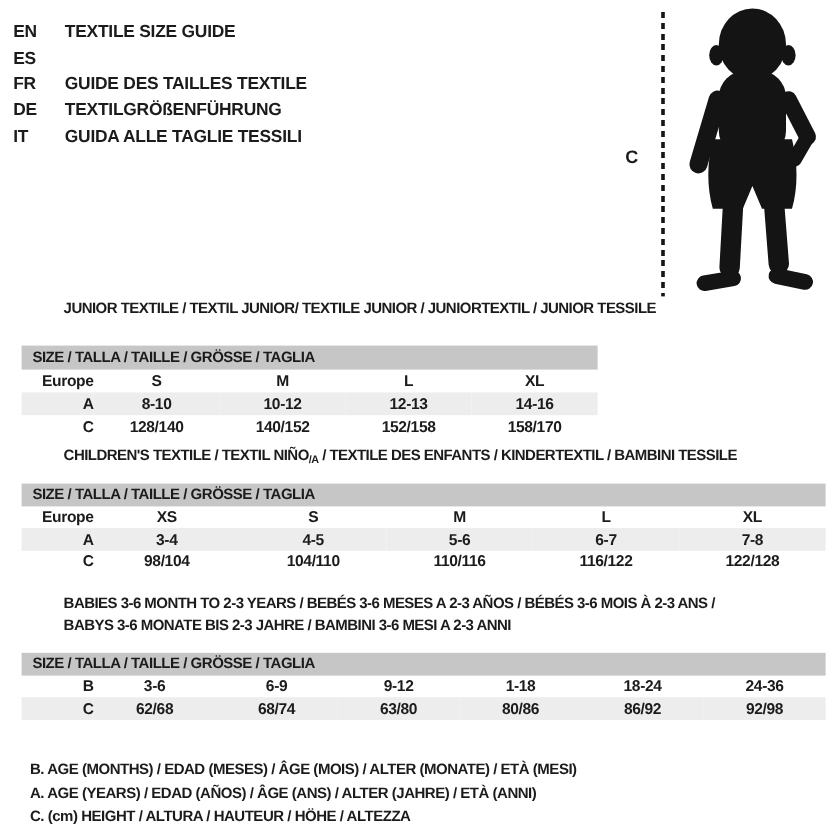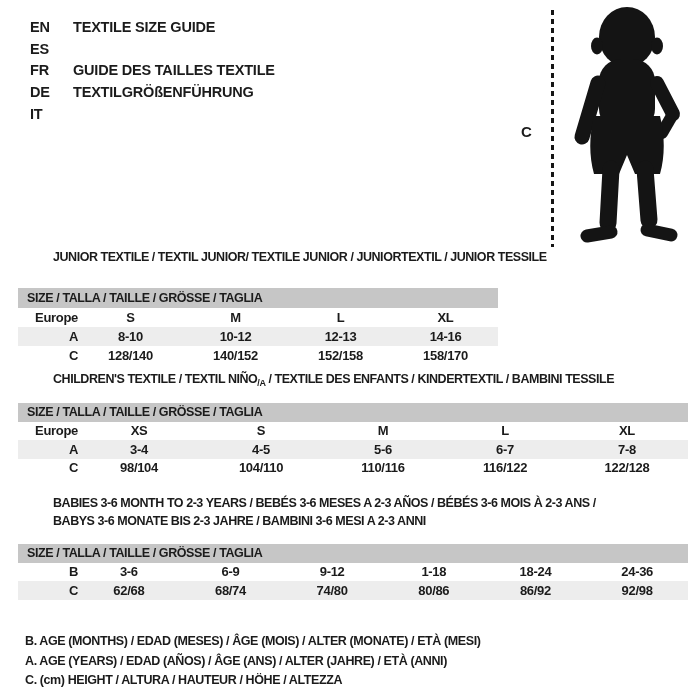--- a/index.html
+++ b/index.html
@@ -2,21 +2,21 @@
 <html><head>
 <meta charset="utf-8">
 <style>
   html,body{margin:0;padding:0;}
   body{
     width:700px;height:700px;position:relative;background:#ffffff;
     font-family:"Liberation Sans",sans-serif;font-weight:bold;color:#1b1b1b;
     overflow:hidden;
   }
   
-  .lang-block{position:absolute;left:30px;top:17px;font-size:14.5px;line-height:21.7px;letter-spacing:-0.2px;}
+  .lang-block{position:absolute;left:11px;top:17px;font-size:14.5px;line-height:21.7px;letter-spacing:-0.2px;}
   .lang-row{display:flex;}
   .lang-code{width:43px;flex:0 0 43px;}
   
   .figure-block{position:absolute;left:515px;top:4px;width:182px;height:248px;}
   .height-line{
     position:absolute;left:36px;top:6px;width:3px;height:237px;
     background:repeating-linear-gradient(to bottom,#151515 0 5px,transparent 5px 9px);
   }
   .c-label{position:absolute;left:6px;top:119px;font-size:15px;}
   .baby-svg{position:absolute;left:46px;top:0px;}
@@ -59,20 +59,21 @@
   <div class="lang-row">
     <span class="lang-code">FR</span>
     <span>GUIDE DES TAILLES TEXTILE</span>
   </div>
   <div class="lang-row">
     <span class="lang-code">DE</span>
     <span>TEXTILGRÖßENFÜHRUNG</span>
   </div>
   <div class="lang-row">
     <span class="lang-code">IT</span>
+    <span>GUIDA ALLE TAGLIE TESSILI</span>
   </div>
 </div>
 
 <div class="figure-block">
   <span class="c-label">C</span>
   <div class="height-line"></div>
   <svg class="baby-svg" width="134" height="248" viewBox="0 0 134 248" fill="#141414" stroke="none">
 
     <ellipse cx="66" cy="33" rx="28" ry="30"></ellipse>
     <ellipse cx="36" cy="42" rx="6" ry="8.5"></ellipse>
@@ -202,21 +203,21 @@
     <td>6-9</td>
     <td>9-12</td>
     <td>1-18</td>
     <td>18-24</td>
     <td>24-36</td>
   </tr>
   <tr class="shaded">
     <td class="lbl">C</td>
     <td>62/68</td>
     <td>68/74</td>
-    <td>74/80</td>
+    <td>63/80</td>
     <td>80/86</td>
     <td>86/92</td>
     <td>92/98</td>
   </tr>
 </tbody>
   </table>
 
 <div class="footnotes">
   <div>B. AGE (MONTHS) / EDAD (MESES) / ÂGE (MOIS) / ALTER (MONATE) / ETÀ (MESI)</div>
   <div>A. AGE (YEARS) / EDAD (AÑOS) / ÂGE (ANS) / ALTER (JAHRE) / ETÀ (ANNI)</div>

